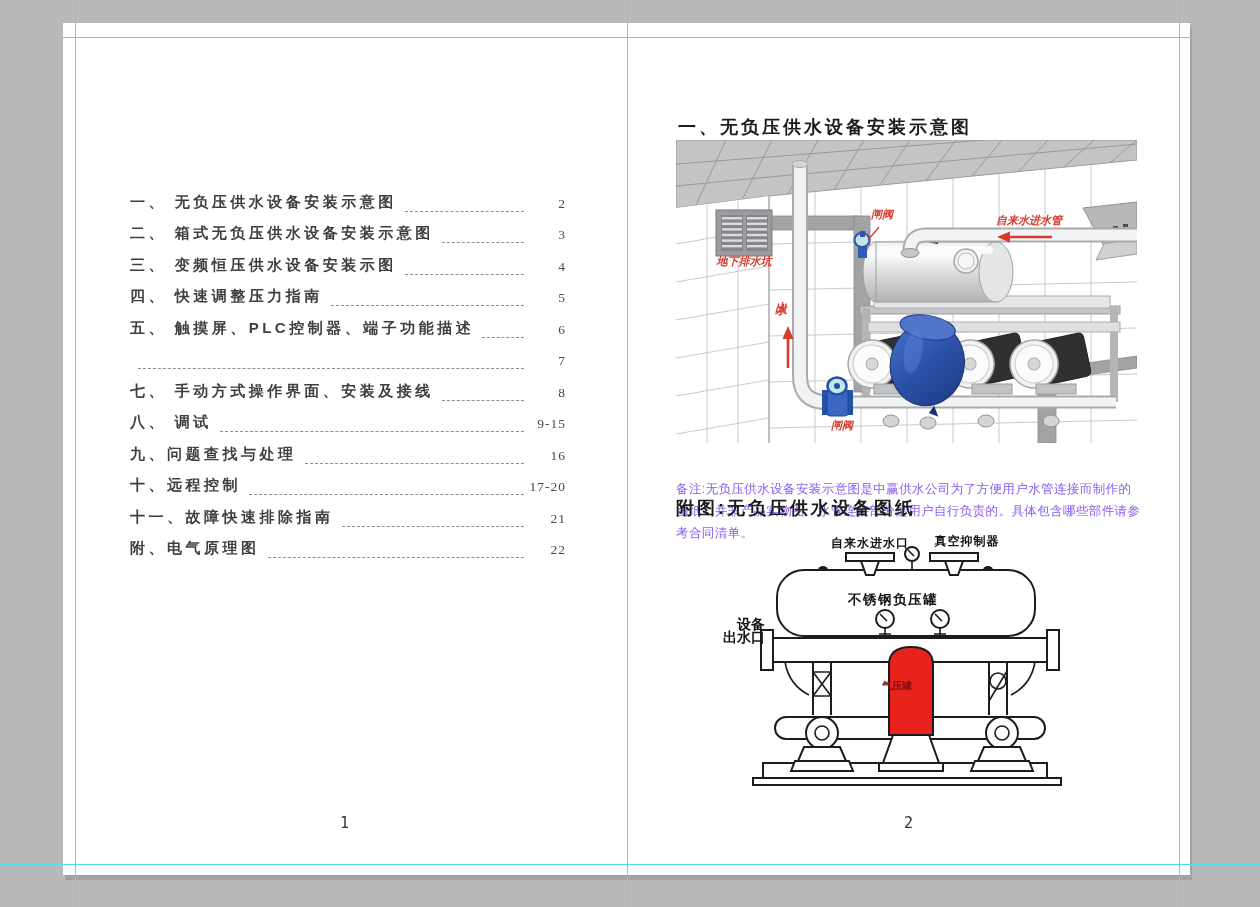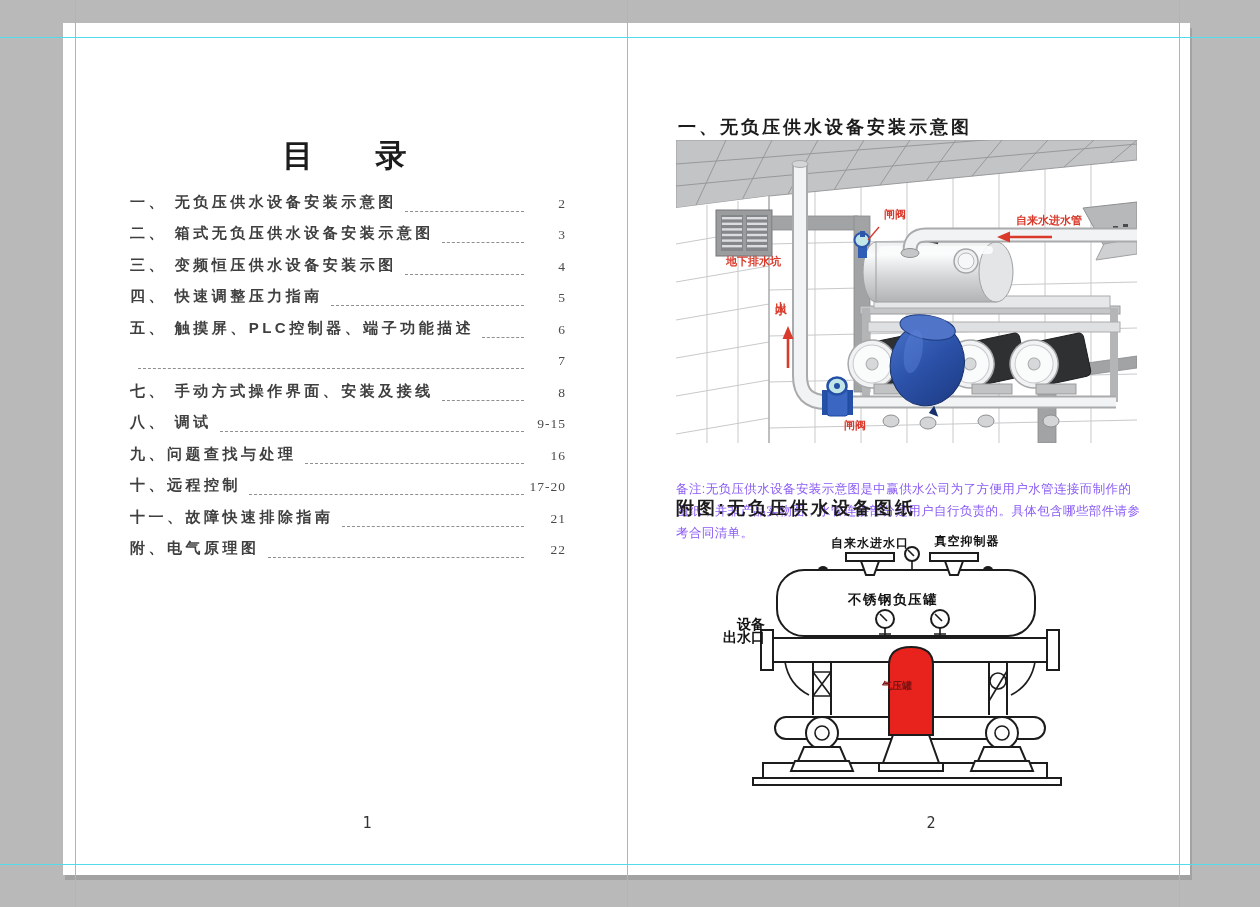--- a/index.html
+++ b/index.html
@@ -1,21 +1,21 @@
 <!DOCTYPE html>
 <html><head>
 <meta charset="utf-8">
 <style>
   html,body{margin:0;padding:0;}
   .canvas{position:relative;width:1260px;height:907px;background:#b9b9b9;overflow:hidden;
           font-family:"Liberation Sans", sans-serif;}
   
   .spread{position:absolute;left:63px;top:23px;width:1127px;height:852px;background:#ffffff;
           box-shadow:2px 5px 0 #a2a2a2;}
-  .page{position:absolute;top:0;height:852px;width:563px;padding-left:45px;}
+  .page{position:absolute;top:0;height:852px;width:563px;}
   .page-left{left:0;}
   .page-right{left:564px;}
   
   .guide{position:absolute;background:#52dce9;z-index:40;}
   .guide.v{top:0;width:1px;height:907px;}
   .guide.h{left:0;height:1px;width:1260px;}
   
   .toc-title{position:absolute;left:0;width:563px;top:112px;text-align:center;
              font-family:"Liberation Serif", serif;font-weight:700;font-size:31px;color:#1c1c1c;}
   .toc{position:absolute;left:67px;top:157px;width:436px;}
@@ -25,21 +25,21 @@
   .toc-page{min-width:36px;text-align:right;font-family:"Liberation Serif", serif;
             font-size:13.5px;color:#4a4a4a;letter-spacing:1px;}
   .folio{position:absolute;left:0;width:100%;top:791px;text-align:center;
          font-family:"DejaVu Sans Mono", monospace;font-size:15px;color:#333;}
   
   .sec-title{position:absolute;left:51px;top:92px;font-size:18px;font-weight:700;color:#1c1c1c;
              letter-spacing:3px;white-space:nowrap;}
   .diagram3d{position:absolute;left:49px;top:117px;width:461px;height:303px;}
   .diagram3d svg{position:absolute;left:0;top:0;}
   .red-lbl{position:absolute;color:#d93a2b;font-weight:700;font-size:11px;line-height:12px;
-           text-align:right;white-space:nowrap;z-index:5;}
+           text-align:center;white-space:nowrap;z-index:5;font-style:italic;}
   .red-lbl.vert{writing-mode:vertical-rl;letter-spacing:2px;font-size:12px;}
   .note{position:absolute;left:49px;top:426px;width:466px;font-size:12.5px;line-height:22px;
         color:#8b5cf6;letter-spacing:0.4px;margin-top:29px;}
   .attach-title{position:absolute;left:49px;top:473px;font-size:18px;font-weight:700;color:#1c1c1c;
                 letter-spacing:3px;white-space:nowrap;}
   .drawing{position:absolute;left:88px;top:512px;width:390px;height:266px;}
   .drawing svg{position:absolute;left:0;top:0;}
   .blk-lbl{position:absolute;color:#121212;font-weight:700;text-align:center;white-space:nowrap;z-index:5;font-family:Liberation Serif, serif;}
 </style>
 </head>
@@ -49,21 +49,20 @@
 
   <div class="guide v" style="left:75px"></div>
   <div class="guide v" style="left:627px"></div>
   <div class="guide v" style="left:1179px"></div>
   <div class="guide h" style="top:37px"></div>
   <div class="guide h" style="top:864px"></div>
 
   <div class="spread">
 
     <div class="page page-left">
-      <div class="toc-title">目　　录</div>
 
       <div class="toc">
         <div class="toc-row">
           <span class="toc-label">一、 无负压供水设备安装示意图</span>
           <span class="toc-leader"></span>
           <span class="toc-page">2</span>
         </div>
         <div class="toc-row">
           <span class="toc-label">二、 箱式无负压供水设备安装示意图</span>
           <span class="toc-leader"></span>

